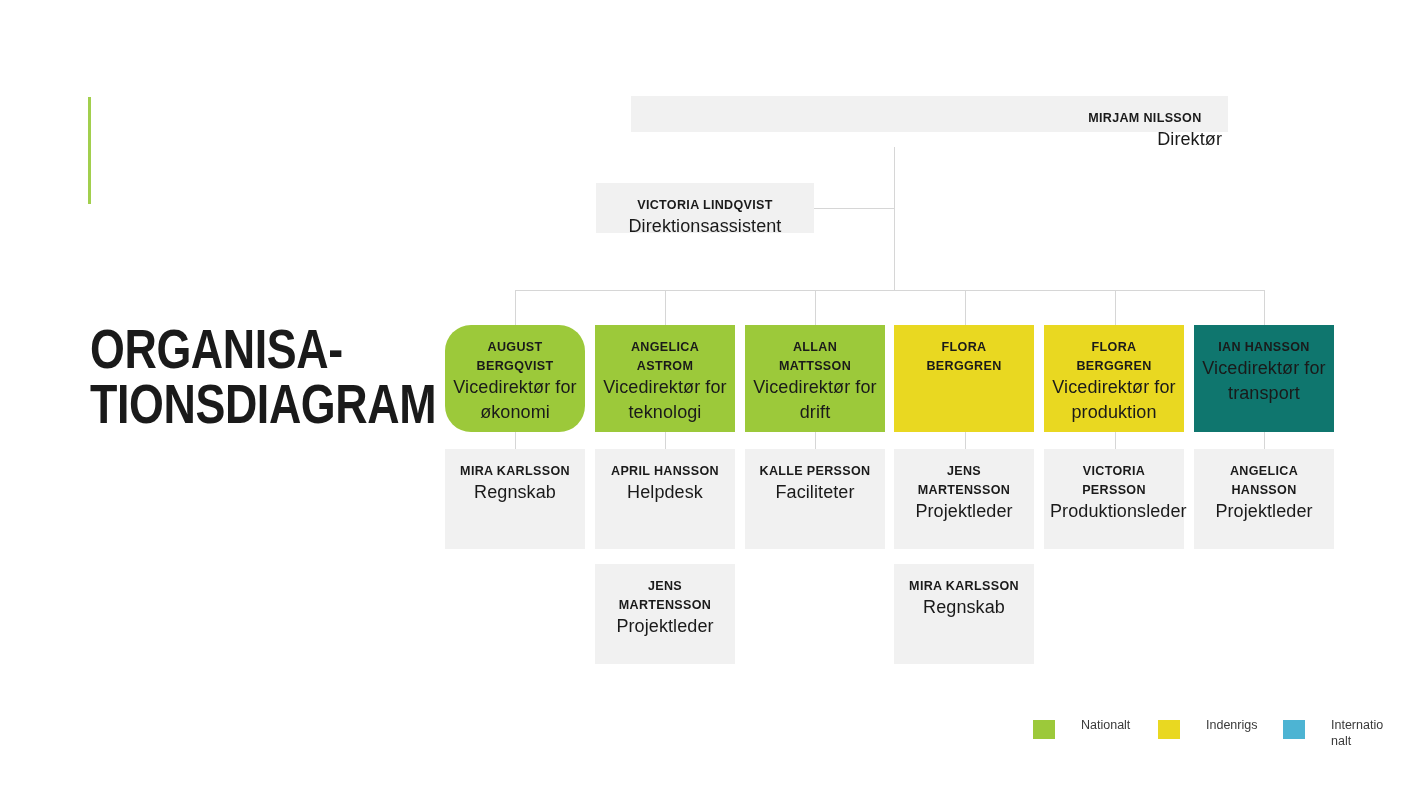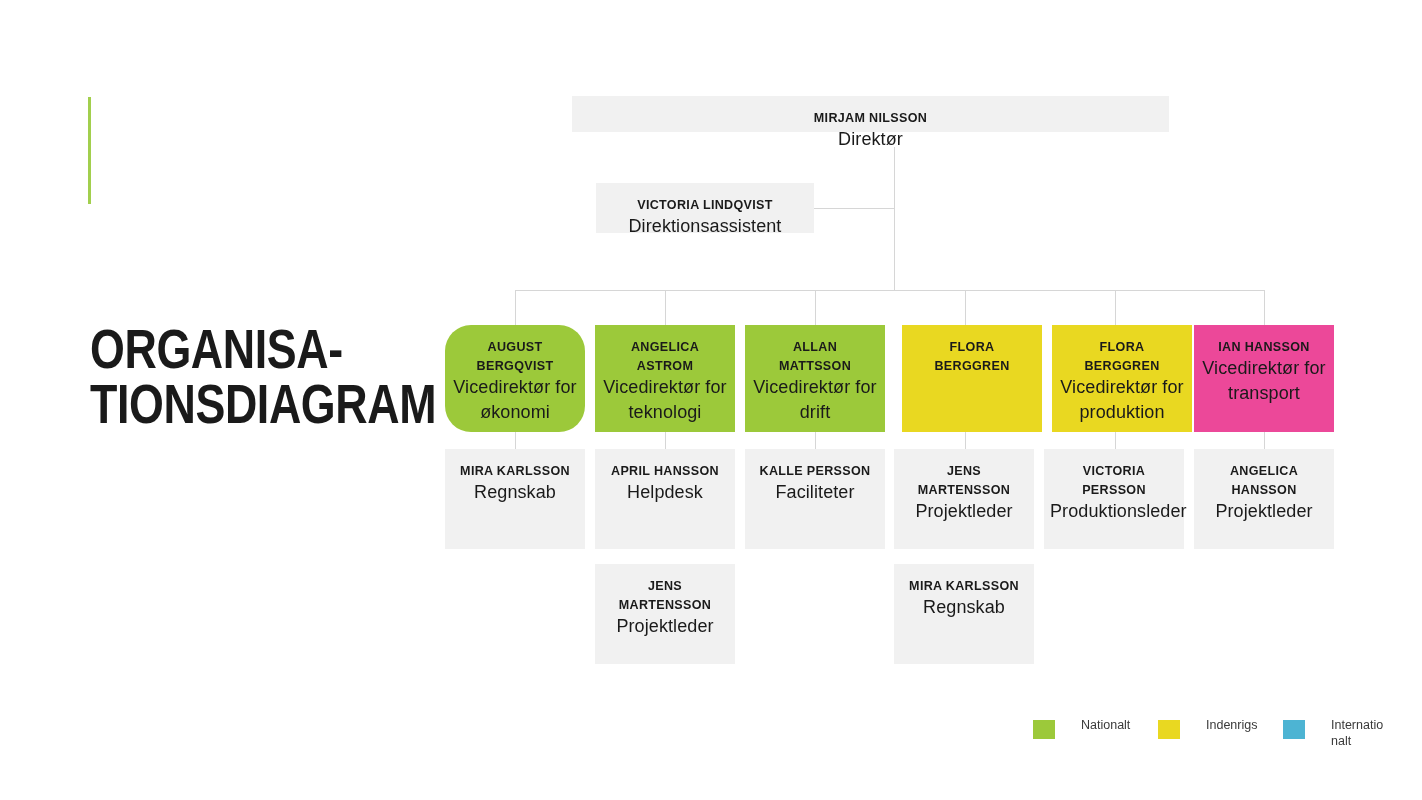--- a/index.html
+++ b/index.html
@@ -74,22 +74,22 @@
   }
   .node .rl {
     display: block;
     font-weight: 400;
     font-size: 18px;
     line-height: 1.38;
     letter-spacing: 0.1px;
   }
   .node.gray  { background: #F1F1F1; }
   .node.green { background: #9CC93A; }
-  .node.yellow{ background: #E9D821; margin-left: 8px; }
-  .node.blue  { background: #ec4899; }
+  .node.yellow{ background: #E9D821; }
+  .node.blue  { background: #0f766e; }
 
   
   #legend {
     position: absolute;
     left: 1033px;
     top: 718px;
     display: flex;
     align-items: flex-start;
     gap: 23px;
   }
@@ -134,21 +134,21 @@
   <div class="line v" style="left:1115px; top:290px; height:35px;"></div>
   <div class="line v" style="left:1264px; top:290px; height:35px;"></div>
 
   <div class="line v" style="left:515px;  top:432px; height:17px;"></div>
   <div class="line v" style="left:665px;  top:432px; height:17px;"></div>
   <div class="line v" style="left:815px;  top:432px; height:17px;"></div>
   <div class="line v" style="left:965px;  top:432px; height:17px;"></div>
   <div class="line v" style="left:1115px; top:432px; height:17px;"></div>
   <div class="line v" style="left:1264px; top:432px; height:17px;"></div>
 
-  <div class="node gray" style="left:572px; top:96px; width:597px; height:36px;">
+  <div class="node gray" style="left:631px; top:96px; width:597px; height:36px;text-align:right;">
     <span class="nm">MIRJAM NILSSON</span>
     <span class="rl">Direktør</span>
   </div>
 
   <div class="node gray" style="left:596px; top:183px; width:218px; height:50px;">
     <span class="nm">VICTORIA LINDQVIST</span>
     <span class="rl">Direktionsassistent</span>
   </div>
 
   <div class="node green" style="left:445px; top:325px; width:140px; height:107px;border-radius:26px;">

